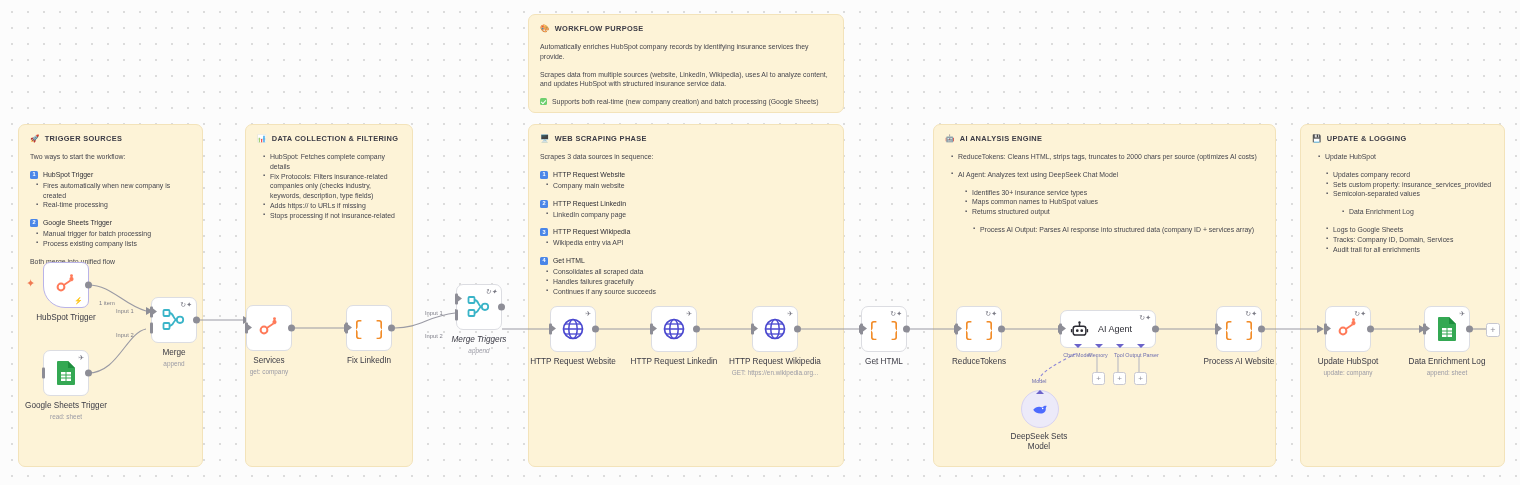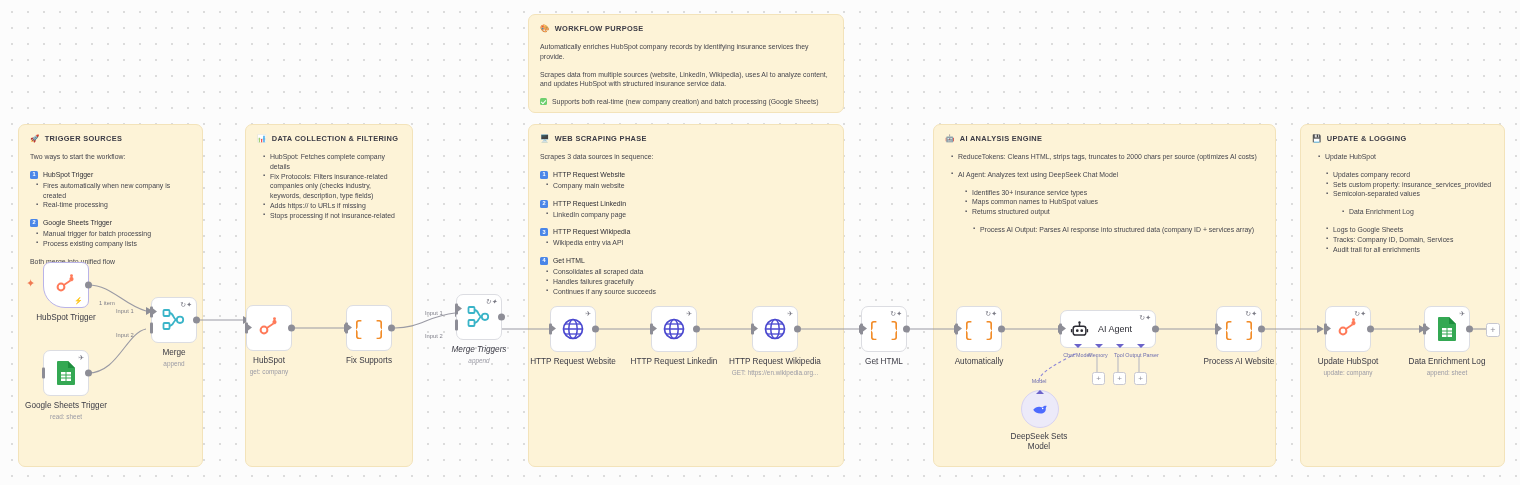--- a/index.html
+++ b/index.html
@@ -514,34 +514,34 @@
   <div class="node" style="left:246px; top:305px;">
     <svg width="24" height="24" viewBox="0 0 24 24">
       <circle cx="7" cy="14" r="3.4" fill="none" stroke="#ff7a59" stroke-width="2"></circle>
       <circle cx="17.5" cy="6" r="2.1" fill="#ff7a59"></circle>
       <line x1="16.5" y1="7.5" x2="9.5" y2="12.2" stroke="#ff7a59" stroke-width="1.8"></line>
       <line x1="17.5" y1="8.2" x2="17.5" y2="3" stroke="#ff7a59" stroke-width="1.8"></line>
       <circle cx="17.5" cy="2.6" r="1.4" fill="#ff7a59"></circle>
     </svg>
     <span class="port in arrow"></span>
     <span class="port out"></span>
-    <span class="node-label">HubSpot</span>
+    <span class="node-label">Services</span>
     <span class="node-sub">get: company</span>
   </div>
 
   <div class="node" style="left:346px; top:305px;">
     <svg width="26" height="26" viewBox="0 0 26 26">
       <text x="13" y="20" font-size="20" fill="#f28c28" text-anchor="middle" font-family="'Liberation Mono', monospace">{ }</text>
     </svg>
     <span class="port in arrow"></span>
     <span class="port out"></span>
-    <span class="node-label">Fix Supports</span>
-  </div>
-
-  <div class="node" style="left:456px; top:294px;font-style:italic;">
+    <span class="node-label">Fix LinkedIn</span>
+  </div>
+
+  <div class="node" style="left:456px; top:284px;font-style:italic;">
     <svg width="24" height="24" viewBox="0 0 24 24">
       <rect x="1.5" y="2" width="6" height="6" rx="1" fill="none" stroke="#3ab4c8" stroke-width="1.8"></rect>
       <rect x="1.5" y="15" width="6" height="6" rx="1" fill="none" stroke="#3ab4c8" stroke-width="1.8"></rect>
       <circle cx="18" cy="11.8" r="3.2" fill="none" stroke="#3ab4c8" stroke-width="1.8"></circle>
       <path d="M7.5 5 C12 5 11 11.8 14.8 11.8" fill="none" stroke="#3ab4c8" stroke-width="1.8"></path>
       <path d="M7.5 18 C12 18 11 11.8 14.8 11.8" fill="none" stroke="#3ab4c8" stroke-width="1.8"></path>
     </svg>
     <span class="badge-tr">↻✦</span>
     <span class="port in in2a arrow"></span>
     <span class="port in in2b"></span>
@@ -603,21 +603,21 @@
     <span class="node-label">Get HTML</span>
   </div>
 
   <div class="node" style="left:956px; top:306px;">
     <svg width="26" height="26" viewBox="0 0 26 26">
       <text x="13" y="20" font-size="20" fill="#f28c28" text-anchor="middle" font-family="'Liberation Mono', monospace">{ }</text>
     </svg>
     <span class="badge-tr">↻✦</span>
     <span class="port in arrow"></span>
     <span class="port out"></span>
-    <span class="node-label">Automatically</span>
+    <span class="node-label">ReduceTokens</span>
   </div>
 
   <div class="node wide" style="left:1060px; top:310px;">
     <svg width="19" height="19" viewBox="0 0 24 24">
       <rect x="4" y="8" width="16" height="11" rx="3" fill="none" stroke="#2b2b33" stroke-width="1.8"></rect>
       <circle cx="9.2" cy="13.5" r="1.7" fill="#2b2b33"></circle>
       <circle cx="14.8" cy="13.5" r="1.7" fill="#2b2b33"></circle>
       <line x1="12" y1="4" x2="12" y2="8" stroke="#2b2b33" stroke-width="1.8"></line>
       <circle cx="12" cy="3" r="1.5" fill="#2b2b33"></circle>
       <line x1="2" y1="11.5" x2="2" y2="15.5" stroke="#2b2b33" stroke-width="1.8"></line>

